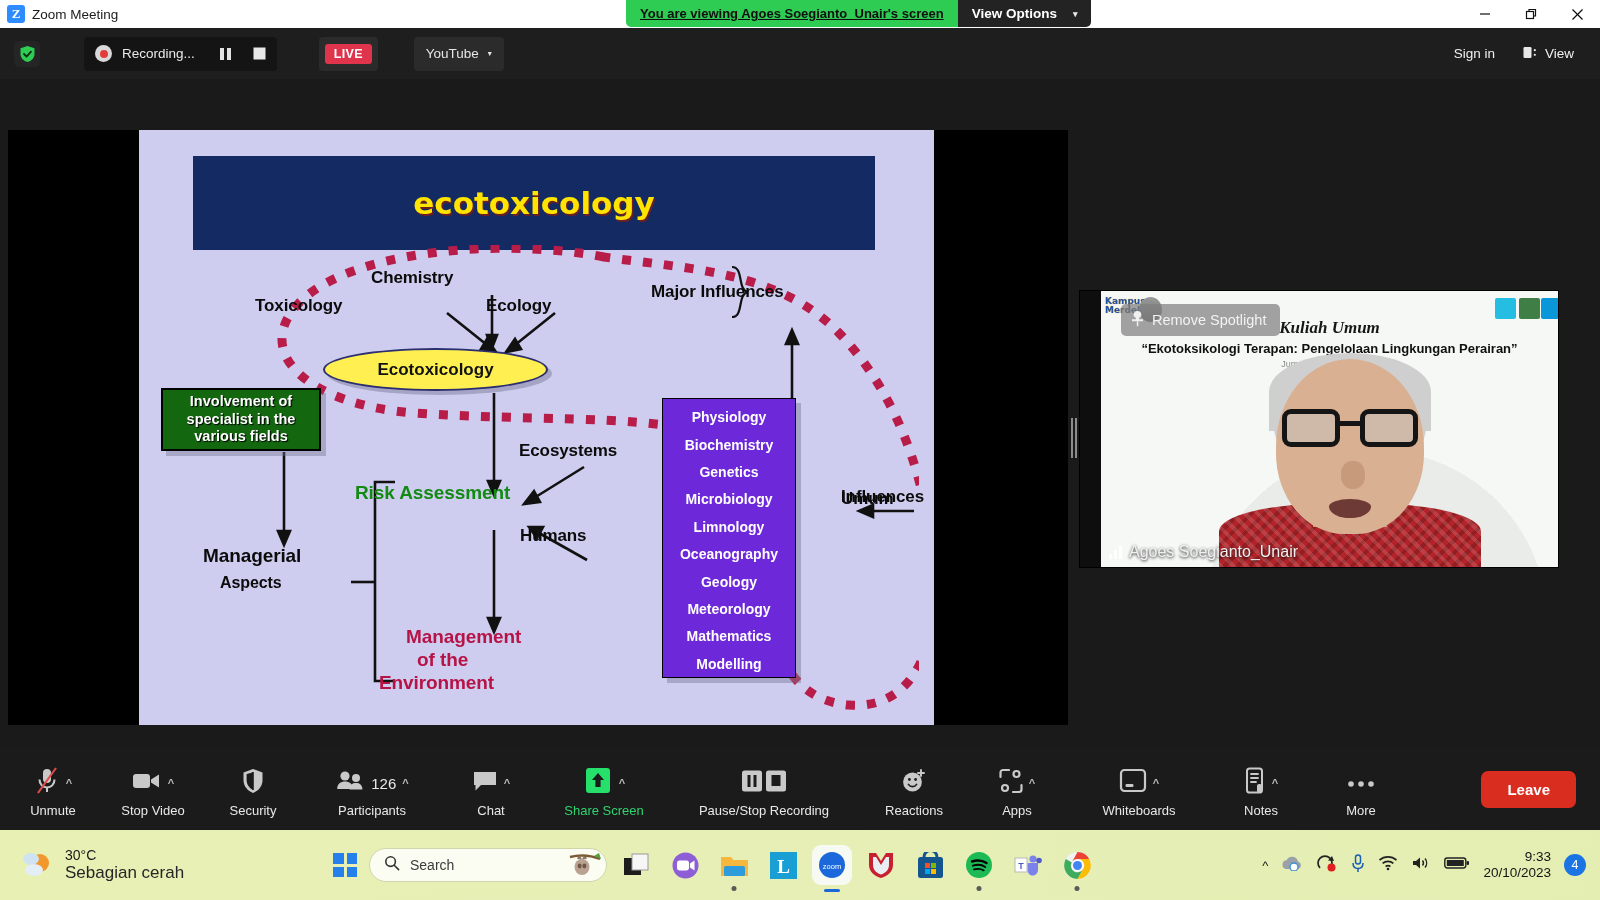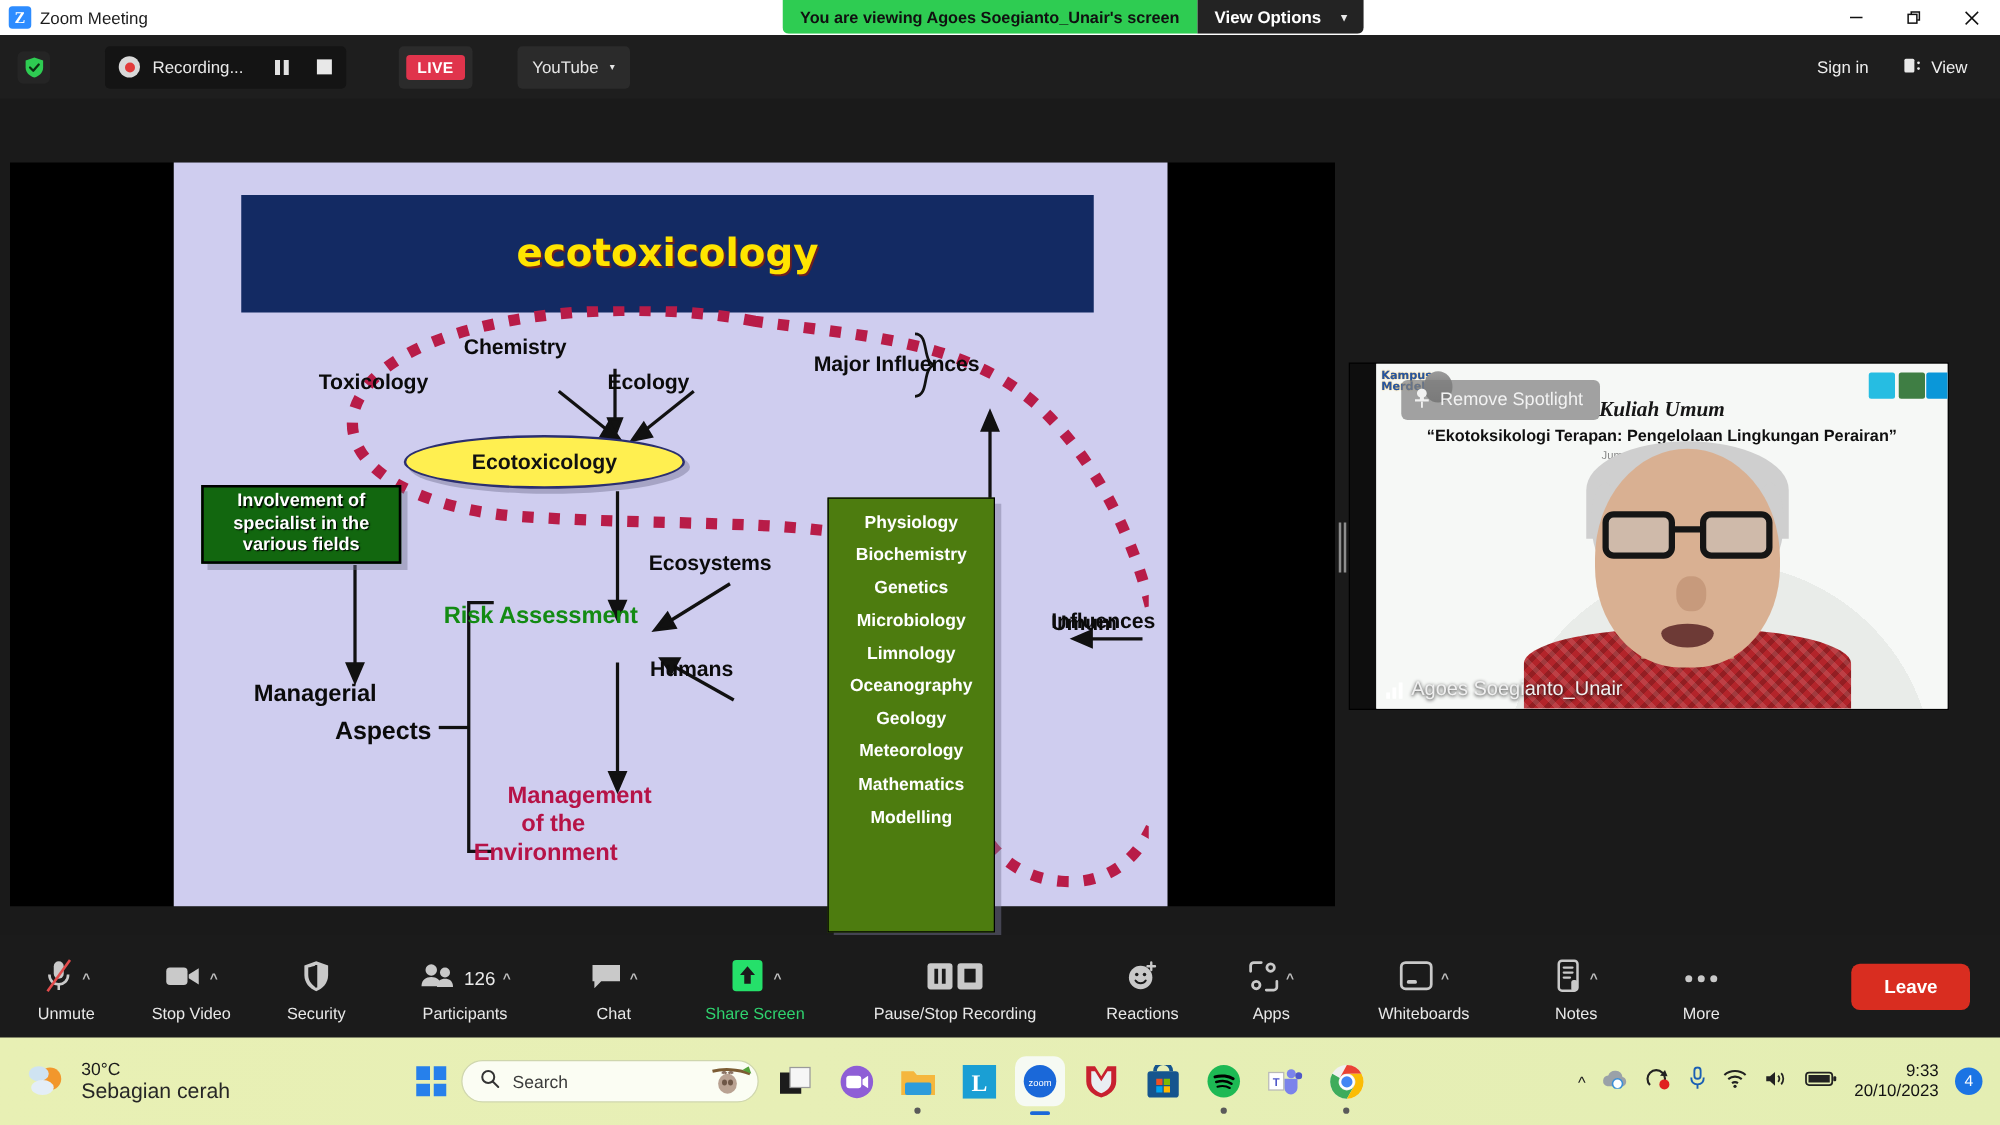--- a/index.html
+++ b/index.html
@@ -14,21 +14,21 @@
     display:flex;align-items:center;justify-content:center; font-family:"Liberation Serif",serif;}
   #win-title{ margin-left:7px; font-size:13.5px; color:#1b1b1b; }
   .wbtn{ width:46px;height:28px; display:flex;align-items:center;justify-content:center;
     color:#111; font-size:13px; }
   #win-ctrls{ position:absolute; right:0; top:0; display:flex; }
 
   
   #share-banner{ position:absolute; left:626px; top:0; height:27px; display:flex;
     align-items:stretch; z-index:30; border-radius:0 0 5px 5px; overflow:hidden;}
   #share-msg{ background:#2ECC52; color:#101010; font-size:13px; font-weight:bold;
-    display:flex; align-items:center; padding:0 14px; }
+    display:flex; align-items:center; padding:0 14px;text-decoration:underline; }
   #view-options{ background:#232323; color:#fff; font-size:13.5px; font-weight:bold;
     display:flex; align-items:center; gap:16px; padding:0 14px; }
   #view-options .chev{ font-size:9px; opacity:.9; }
 
   
   #recbar{ position:absolute; left:0; top:28px; width:1600px; height:51px;
     background:#1e1e1e; display:flex; align-items:center; z-index:19;gap:28px; }
   #shield-ok{ margin-left:14px; width:26px;height:26px; border-radius:5px; background:#252525;
     display:flex;align-items:center;justify-content:center; }
   #rec-group{ margin-left:16px; height:34px; background:#141414; border-radius:4px;
@@ -80,23 +80,23 @@
 
   
   #greenbox{ position:absolute; left:22px; top:258px; width:160px; height:63px;
     background:#12670f; border:2px solid #000;
     display:flex; flex-direction:column; align-items:center; justify-content:center;
     box-shadow:5px 5px 0 rgba(110,110,140,.4); }
   #greenbox span{ color:#fff; font-weight:bold; font-size:14.5px; line-height:1.22;
     text-align:center; text-shadow:1px 1px 1px #000; }
 
   
-  #blackbox{ position:absolute; left:523px; top:268px; width:134px; height:348px;
-    background:#4d7c0f; border:1px solid #000; padding-top:5px;
-    display:flex; flex-direction:column; align-items:center; justify-content:flex-start;
+  #blackbox{ position:absolute; left:523px; top:268px; width:134px; height:280px;
+    background:#6d28d9; border:1px solid #000; padding-top:5px;
+    display:flex; flex-direction:column; align-items:center; justify-content:space-between;
     box-shadow:5px 5px 0 rgba(120,120,150,.45); }
   #blackbox span{ color:#fff; font-weight:bold; font-size:14px; line-height:1;
     margin:6.1px 0; white-space:nowrap;}
 
   .green-txt{ color:#138b13 !important; font-size:19px !important; }
   .maroon-txt{ color:#b61347 !important; font-size:19px !important; line-height:1.22;
     text-align:center; white-space:normal !important;}
 
   
   #vidpanel{ position:absolute; left:1080px; top:291px; width:478px; height:276px;
@@ -363,21 +363,21 @@
       <span>Mathematics</span>
       <span>Modelling</span>
     </div>
 
     <div class="dlabel green-txt" style="left:216px;top:352px;">Risk Assessment</div>
 
     <div class="dlabel" style="left:380px;top:311px;">Ecosystems</div>
     <div class="dlabel" style="left:381px;top:396px;">Humans</div>
 
     <div class="dlabel" style="left:64px;top:415px;font-size:19px;">Managerial</div>
-    <div class="dlabel" style="left:81px;top:444px;font-size:20px;margin-left:48px;">Aspects</div>
+    <div class="dlabel" style="left:81px;top:444px;font-size:16px;">Aspects</div>
 
     <div class="dlabel maroon-txt" style="left:240px;top:495px;margin-left:27px;">Management</div>
     <div class="dlabel maroon-txt" style="left:278px;top:518px;">of the</div>
     <div class="dlabel maroon-txt" style="left:240px;top:541px;">Environment</div>
   </div>
 </div>
 
 <div id="drag-handle">
     <i></i>
     <i></i>

